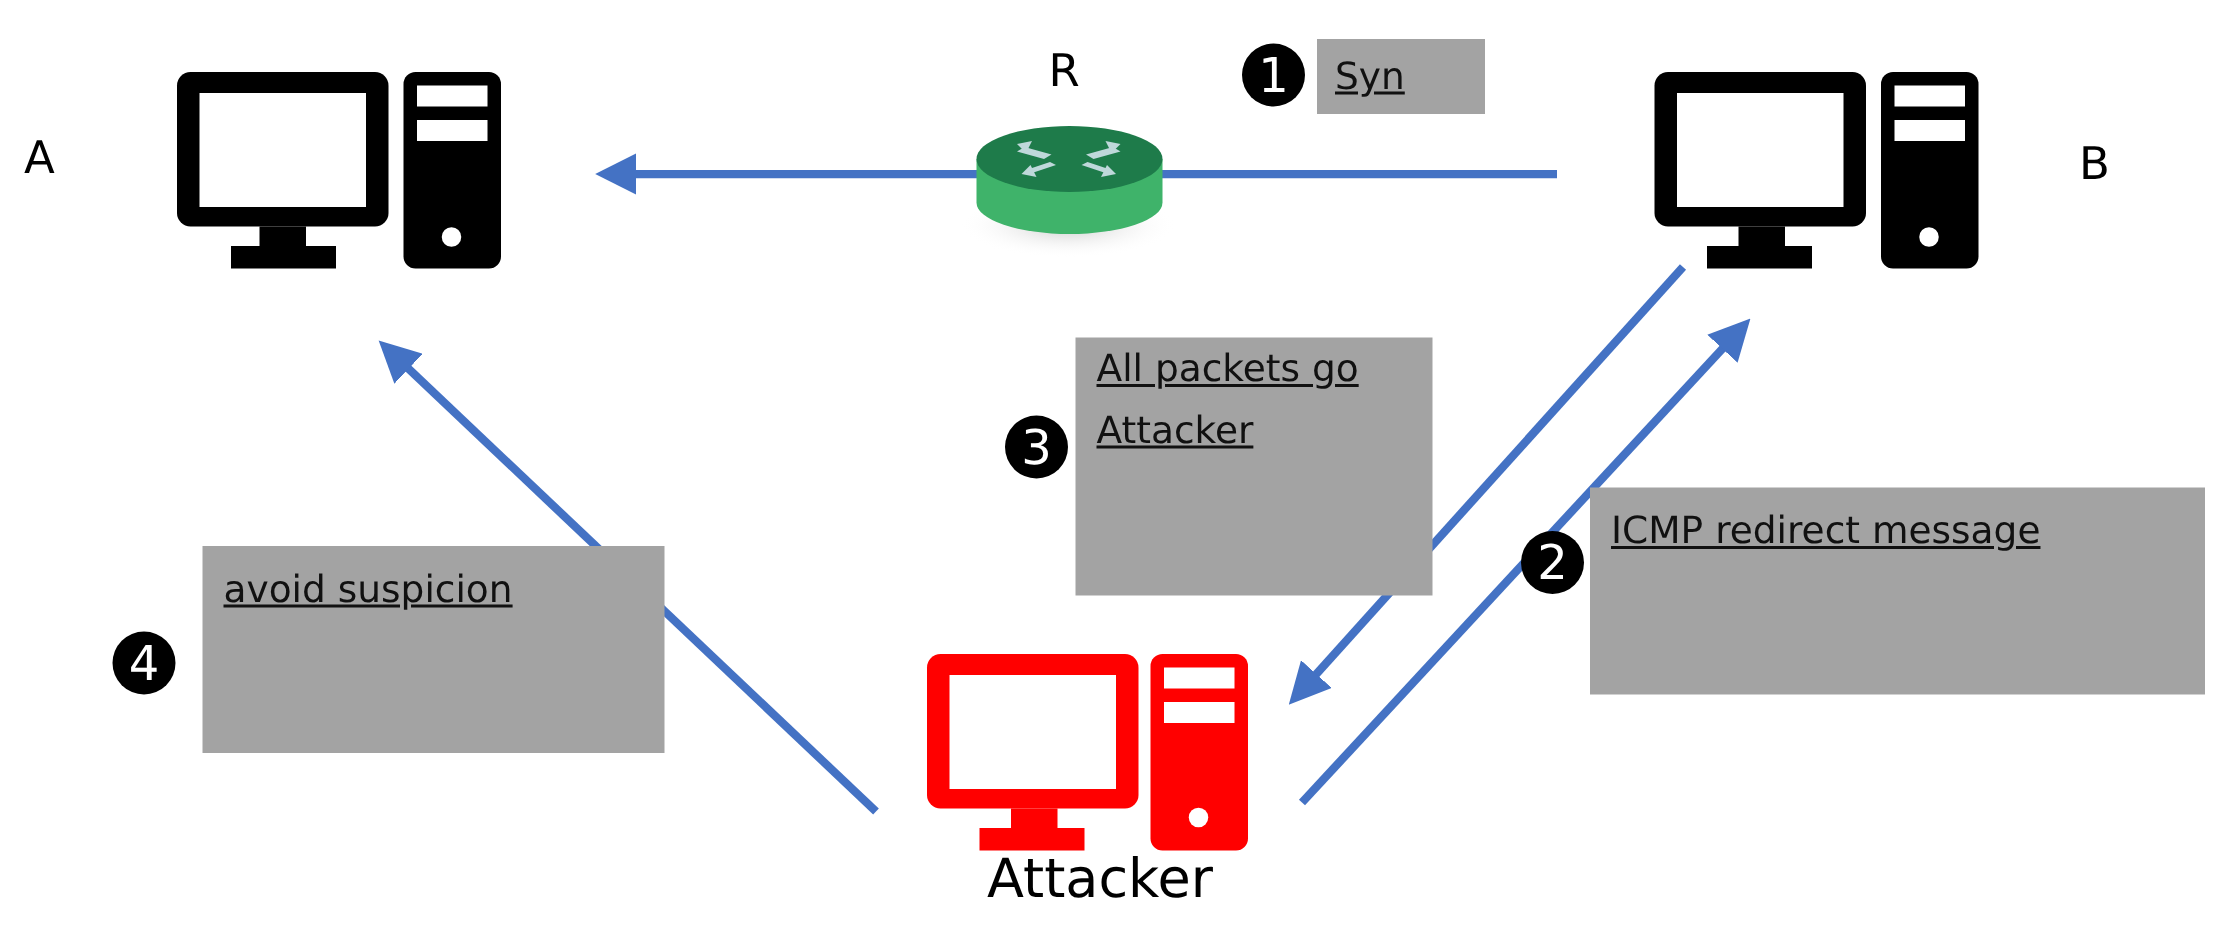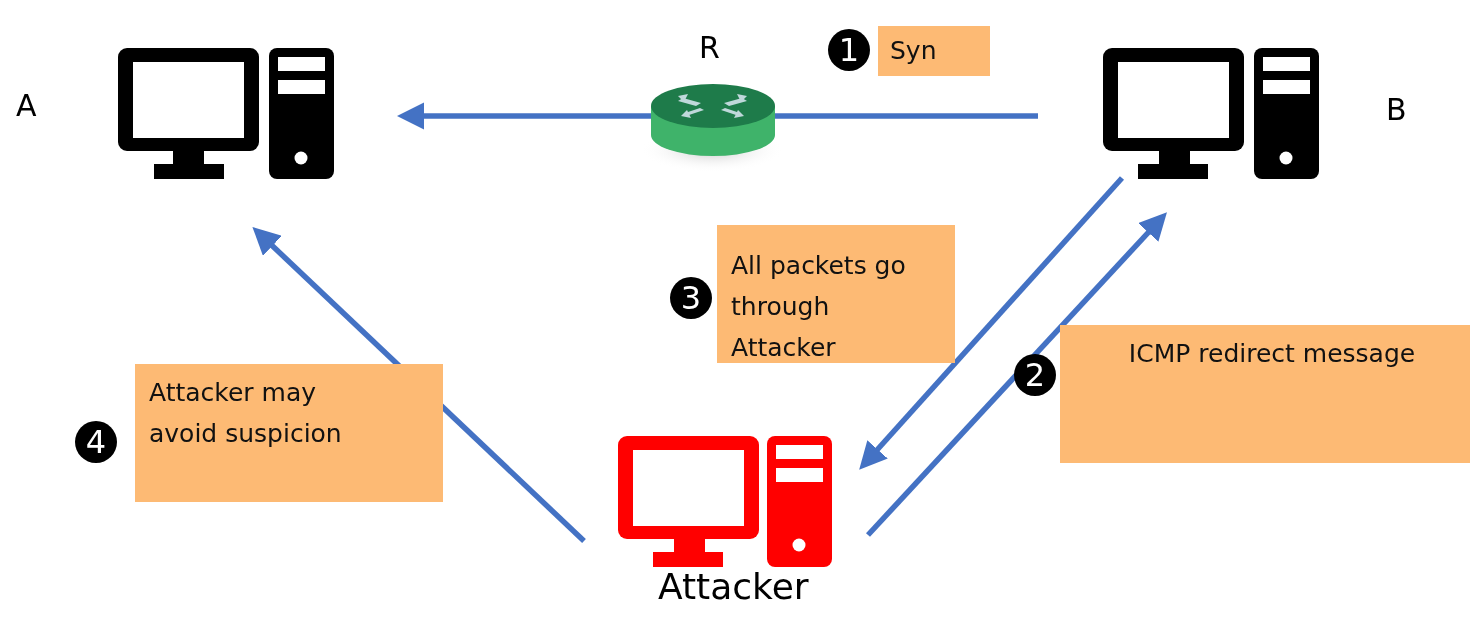--- a/index.html
+++ b/index.html
@@ -1,22 +1,22 @@
 <!DOCTYPE html>
 <html><head>
 <meta charset="utf-8">
 <style>
   html, body { margin: 0; padding: 0; background: #ffffff; }
   body { width: 1483px; height: 624px; position: relative; overflow: hidden;
          font-family: "Liberation Sans", "DejaVu Sans", sans-serif; }
   #diagram { position: absolute; left: 0; top: 0; }
   .lbl { position: absolute; color: #000; font-family: "DejaVu Sans", sans-serif; }
-  .note { position: absolute; background: #fdba74; color: #111;
+  .note { position: absolute; background: #a3a3a3; color: #111;
           font-family: "DejaVu Sans", sans-serif; font-size: 25px; line-height: 41px;
-          box-sizing: border-box; padding-left: 14px; }
+          box-sizing: border-box; padding-left: 14px; text-decoration: underline; }
   .note div { white-space: nowrap; }
   .badge { position: absolute; width: 42px; height: 42px; border-radius: 50%;
            background: #000; color: #fff; font-family: "DejaVu Sans", sans-serif;
            font-size: 32px; line-height: 42px; text-align: center; }
 </style>
 </head>
 <body>
 
 <svg id="diagram" width="1483" height="624" viewBox="0 0 1483 624">
   <defs>
@@ -87,29 +87,27 @@
 <div class="lbl" style="left:16px; top:88px; font-size:30px;">A</div>
 <div class="lbl" style="left:1386px; top:92px; font-size:30px;">B</div>
 <div class="lbl" style="left:699px; top:30px; font-size:30px;">R</div>
 <div class="lbl" style="left:658px; top:566px; font-size:36px;">Attacker</div>
 
 <div class="note" style="left:878px; top:26px; width:112px; height:50px; line-height:50px; padding-left:12px;">
   <div>Syn</div>
 </div>
 <div class="badge" style="left:828px; top:29px;">1</div>
 
-<div class="note" style="left:717px; top:225px; width:238px; height:138px; padding-top:20px;">
+<div class="note" style="left:717px; top:225px; width:238px; height:172px; padding-top:0;">
   <div>All packets go</div>
-  <div>through</div>
   <div>Attacker</div>
 </div>
 <div class="badge" style="left:670px; top:277px;">3</div>
 
-<div class="note" style="left:1060px; top:325px; width:410px; height:138px; padding-top:8px;text-align:center;">
+<div class="note" style="left:1060px; top:325px; width:410px; height:138px; padding-top:8px;">
   <div>ICMP redirect message</div>
 </div>
 <div class="badge" style="left:1014px; top:354px;">2</div>
 
 <div class="note" style="left:135px; top:364px; width:308px; height:138px; padding-top:8px;">
-  <div>Attacker may</div>
   <div>avoid suspicion</div>
 </div>
 <div class="badge" style="left:75px; top:421px;">4</div>
 
 </body></html>

